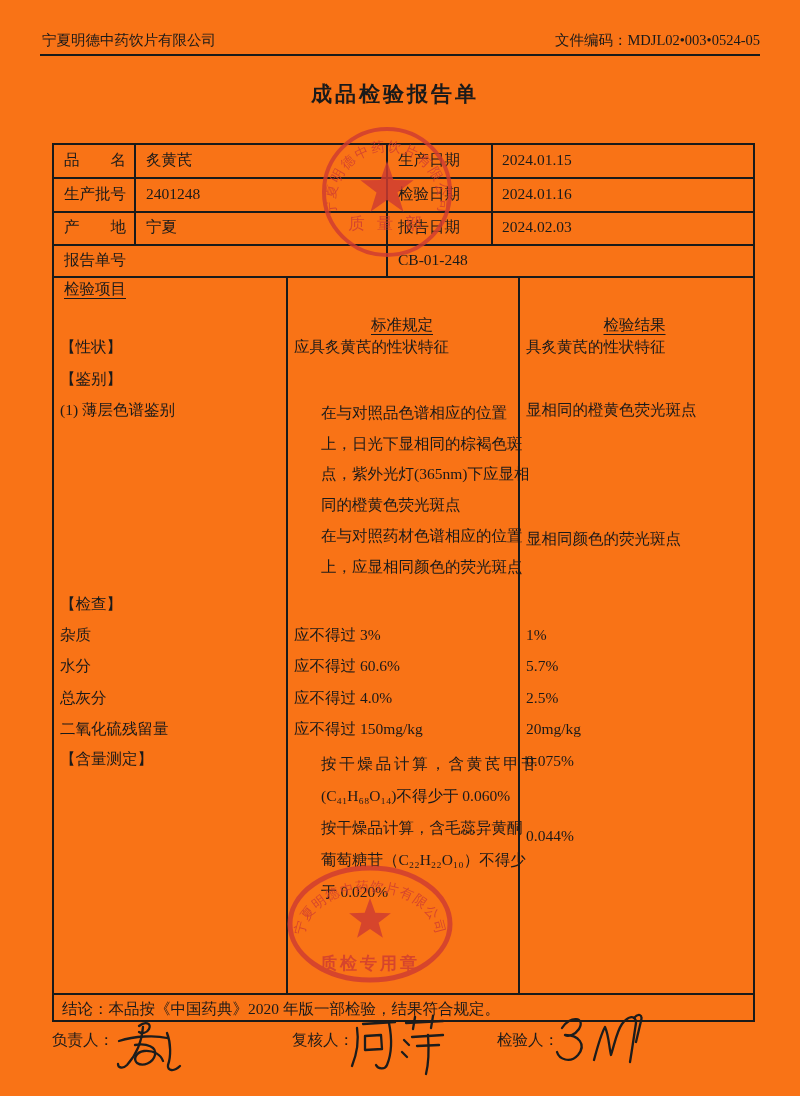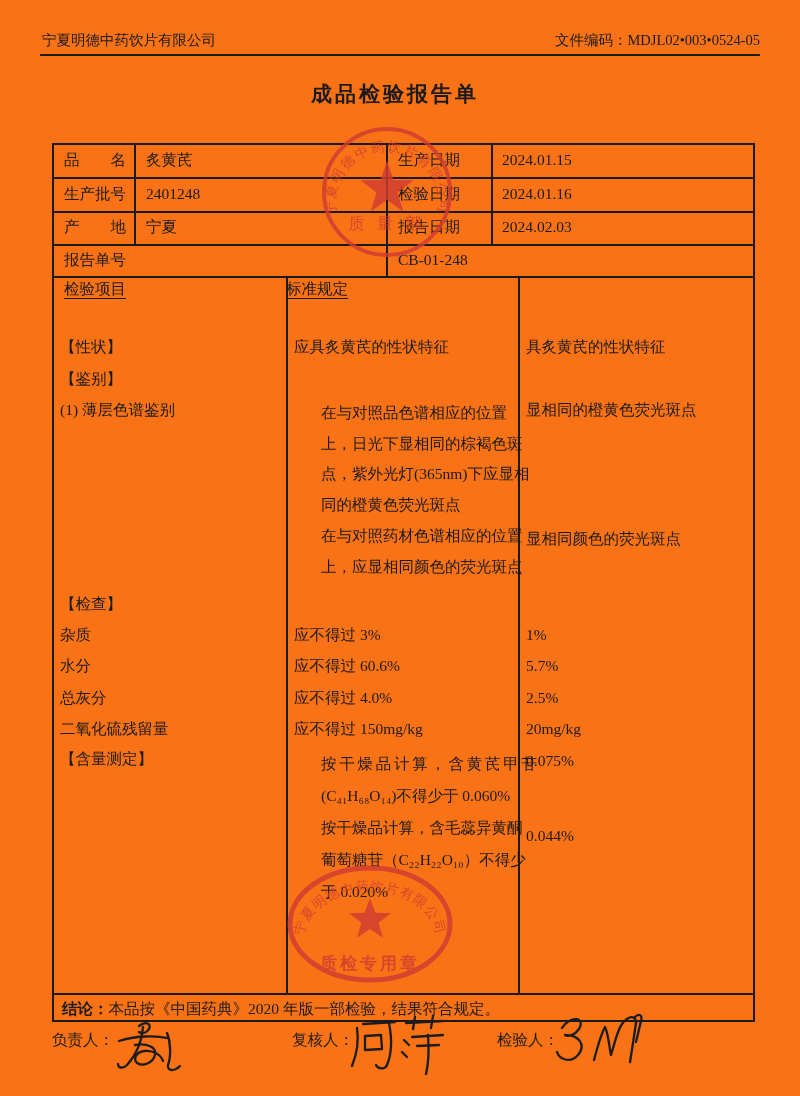--- a/index.html
+++ b/index.html
@@ -17,25 +17,25 @@
   .hdr-company{left:42px;top:30px;font-size:14.5px;}
   .hdr-code{right:40px;top:30px;font-size:14.5px;text-align:right;}
   .hdr-rule{left:40px;top:54px;width:720px;height:2px;background:#1a1a1a;}
   .title{left:0;top:84px;width:790px;text-align:center;font-size:21px;font-weight:bold;letter-spacing:3px;}
   
   .outer{left:52px;top:143px;width:699px;height:875px;border:2px solid #1a1a1a;}
   .hline{height:1.5px;background:#1a1a1a;left:52px;width:703px;}
   .vline{width:1.5px;background:#1a1a1a;}
   
   .colhead{text-decoration:underline;text-underline-offset:4px;}
-  .center{text-align:left;}
+  .center{text-align:center;margin-top:36px;}
   .spec-block{width:216px;line-height:30.5px;}
   .jusitfy, .justify{text-align:justify;text-justify:inter-character;}
   .lh32{line-height:32px;}
-  .bold{font-weight:bold;}
+  .bold{font-weight:normal;}
   
   .stamp{pointer-events:none;opacity:0.82;}
   .stamp text{font-family:"Liberation Serif","DejaVu Serif",serif;}
   
   .sig path{fill:none;stroke:#1c1c1c;stroke-width:2.3;stroke-linecap:round;stroke-linejoin:round;}
 </style>
 </head>
 <body>
 
 <div class="page">
@@ -73,20 +73,21 @@
   <div class="abs" style="left:64px;top:217px">产　　地</div>
   <div class="abs" style="left:146px;top:217px">宁夏</div>
   <div class="abs" style="left:398px;top:217px">报告日期</div>
   <div class="abs" style="left:502px;top:217px">2024.02.03</div>
 
   <div class="abs" style="left:64px;top:250px">报告单号</div>
   <div class="abs" style="left:398px;top:250px">CB-01-248</div>
 
   <div class="abs colhead" style="left:64px;top:279px">检验项目</div>
   <div class="abs colhead center" style="left:286px;top:279px;width:232px">标准规定</div>
+  <div class="abs colhead center" style="left:518px;top:279px;width:233px">检验结果</div>
 
   <div class="abs" style="left:60px;top:337px">【性状】</div>
   <div class="abs" style="left:294px;top:337px">应具炙黄芪的性状特征</div>
   <div class="abs" style="left:526px;top:337px">具炙黄芪的性状特征</div>
 
   <div class="abs" style="left:60px;top:369px">【鉴别】</div>
   <div class="abs" style="left:60px;top:400px">(1) 薄层色谱鉴别</div>
   <div class="abs wrap spec-block" style="left:294px;top:398px">在与对照品色谱相应的位置上，日光下显相同的棕褐色斑点，紫外光灯(365nm)下应显相同的橙黄色荧光斑点</div>
   <div class="abs" style="left:526px;top:400px">显相同的橙黄色荧光斑点</div>
   <div class="abs wrap spec-block" style="left:294px;top:521px">在与对照药材色谱相应的位置上，应显相同颜色的荧光斑点</div>

